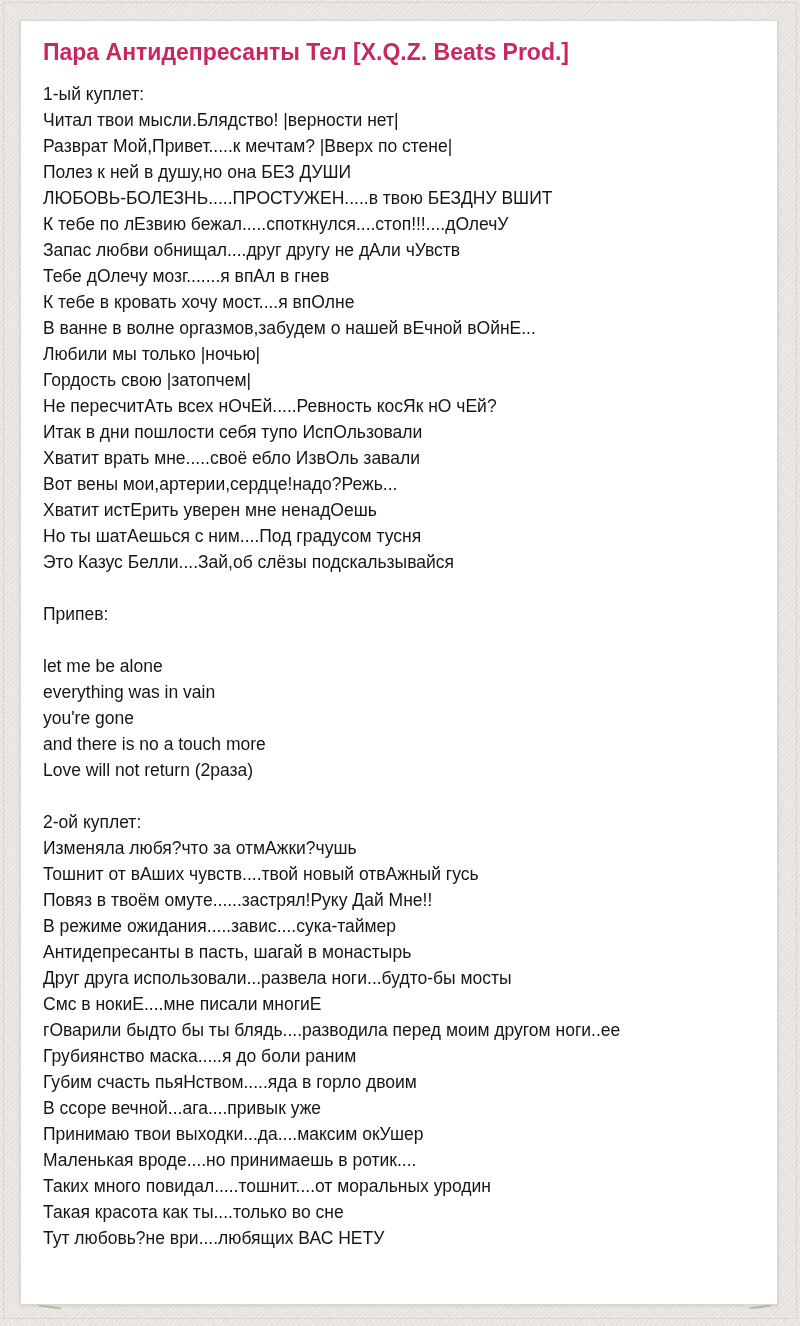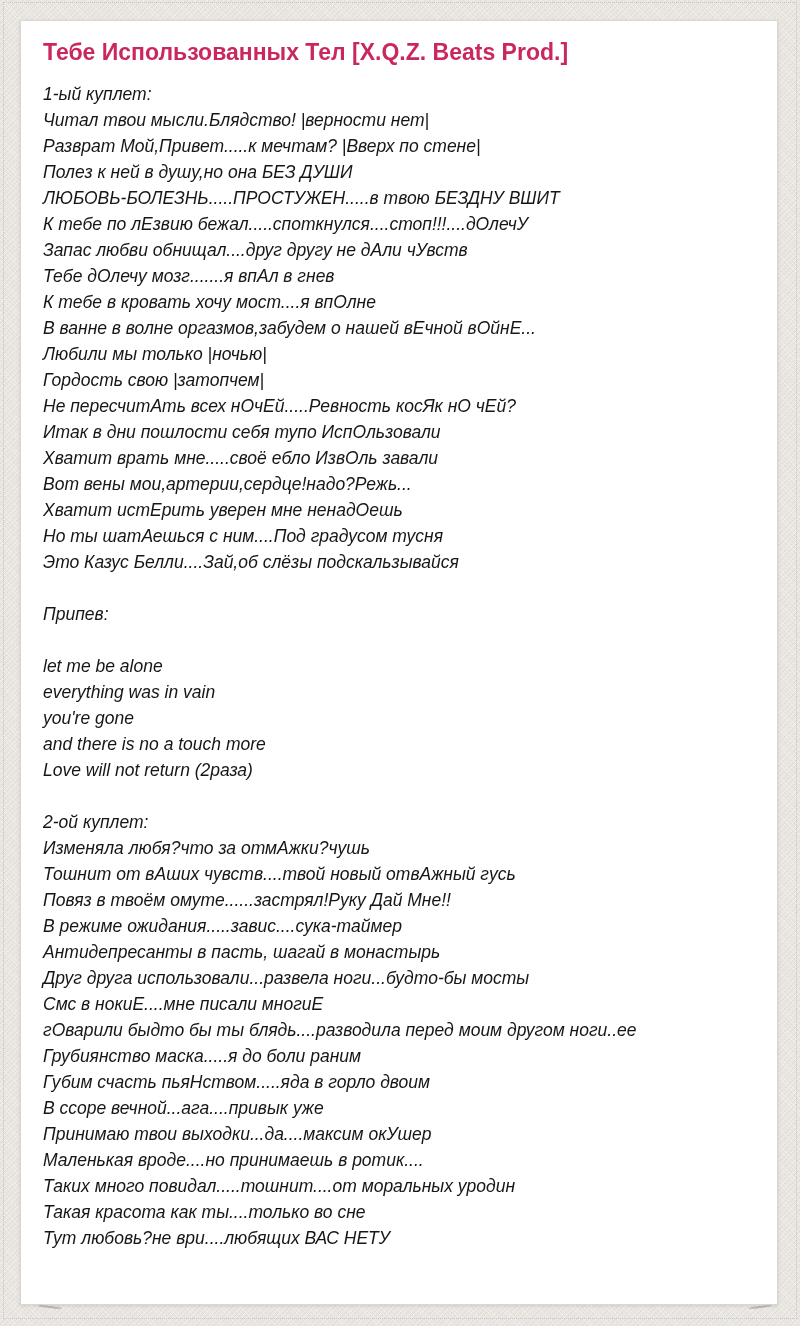--- a/index.html
+++ b/index.html
@@ -78,30 +78,29 @@
     text-decoration: none;
     cursor: pointer;
   }
 
   .lyrics {
     margin-top: 15px;
     font-size: 17.5px;
     line-height: 26px;
     color: #161616;
     white-space: pre-line;
-    font-style: italic;
   }
 </style>
 </head>
 <body>
 
 <div class="page-frame"></div>
 
 <div class="card">
-  <h1 class="song-title">Тебе Использованных Тел [X.Q.Z. Beats Prod.]</h1>
+  <h1 class="song-title">Пара Антидепресанты Тел [X.Q.Z. Beats Prod.]</h1>
 
 
   <div class="lyrics">1-ый куплет:
 Читал твои мысли.Блядство! |верности нет|
 Разврат Мой,Привет.....к мечтам? |Вверх по стене|
 Полез к ней в душу,но она БЕЗ ДУШИ
 ЛЮБОВЬ-БОЛЕЗНЬ.....ПРОСТУЖЕН.....в твою БЕЗДНУ ВШИТ
 К тебе по лЕзвию бежал.....споткнулся....стоп!!!....дОлечУ
 Запас любви обнищал....друг другу не дАли чУвств
 Тебе дОлечу мозг.......я впАл в гнев

